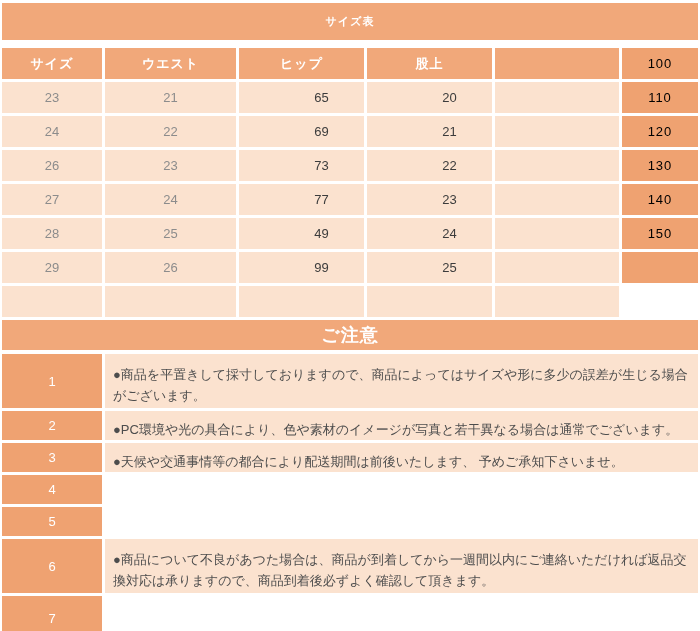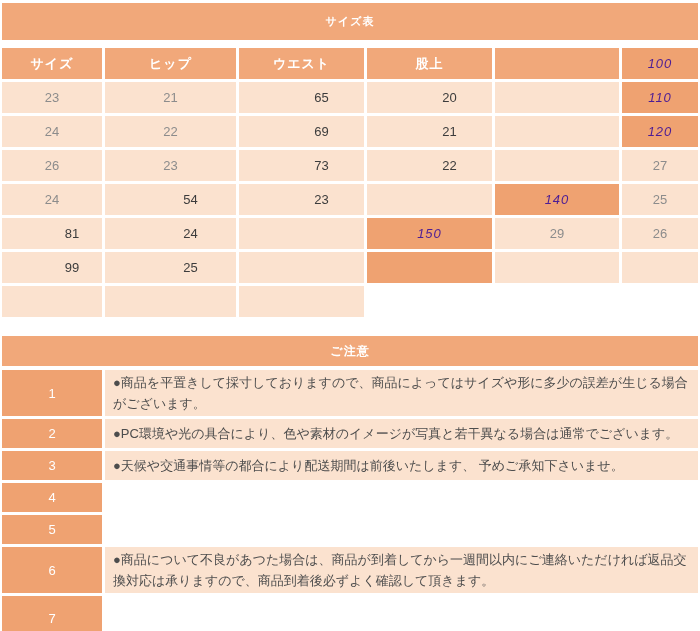--- a/index.html
+++ b/index.html
@@ -30,63 +30,63 @@
   .size-grid{
     display:grid;
     grid-template-columns:100px 131px 125px 125px 124px 1fr;
     gap:3px;
   }
   .cell{
     height:31px;display:flex;align-items:center;justify-content:center;
     font-size:13px;
   }
   .cell.head{background:var(--orange);color:#fff;font-weight:bold;letter-spacing:1px;}
-  .cell.label{background:var(--orange-label);color:#4c1d95;letter-spacing:1px;font-style:italic;}
+  .cell.label{background:var(--orange-label);color:#000000;letter-spacing:1px;}
   .cell.data{background:var(--peach);}
   .cell.data.gray{color:var(--gray-num);}
   .cell.data.dark{color:var(--dark-num);padding-left:40px;}
-  .size-grid{margin-bottom:19px;}
+  .size-grid{margin-bottom:3px;}
 
   .notice-banner{
     height:30px;background:var(--orange);color:#fff;
     display:flex;align-items:center;justify-content:center;
-    font-size:12px;font-weight:bold;letter-spacing:1px;
+    font-size:18px;font-weight:bold;letter-spacing:1px;
     margin-top:2px;margin-bottom:4px;
   }
 
   .note-row{
     display:grid;grid-template-columns:100px 1fr;gap:3px;margin-bottom:3px;
   }
   .note-num{
     background:var(--orange-label);color:#fff;font-size:13px;
     display:flex;align-items:center;justify-content:center;
   }
   .note-text{
     background:var(--peach);color:var(--note-text);
     font-size:13px;line-height:21px;
-    padding:2px 4px 2px 8px;
+    padding:10px 4px 2px 8px;
     display:flex;align-items:center;
   }
   .note-row.tall .note-num,.note-row.tall .note-text{min-height:45px;}
   .note-row.short .note-num,.note-row.short .note-text{height:29px;}
 
   .bottom-strip{height:4px;background:var(--orange);margin-top:0;}
 </style>
 </head>
 <body>
 
 <div class="page">
 
   <div class="banner">サイズ表</div>
 
   <div class="size-grid">
 
     <div class="cell head">サイズ</div>
+    <div class="cell head">ウエスト</div>
     <div class="cell head">ヒップ</div>
-    <div class="cell head">ウエスト</div>
     <div class="cell head">股上</div>
     <div class="cell head"></div>
 
     <div class="cell label">100</div>
     <div class="cell data gray">23</div>
     <div class="cell data gray">21</div>
     <div class="cell data dark">65</div>
     <div class="cell data dark">20</div>
     <div class="cell data"></div>
 
@@ -97,29 +97,31 @@
     <div class="cell data dark">21</div>
     <div class="cell data"></div>
 
     <div class="cell label">120</div>
     <div class="cell data gray">26</div>
     <div class="cell data gray">23</div>
     <div class="cell data dark">73</div>
     <div class="cell data dark">22</div>
     <div class="cell data"></div>
 
+    <div class="cell label">130</div>
     <div class="cell data gray">27</div>
     <div class="cell data gray">24</div>
-    <div class="cell data dark">54</div>
+    <div class="cell data dark">77</div>
     <div class="cell data dark">23</div>
     <div class="cell data"></div>
 
     <div class="cell label">140</div>
+    <div class="cell data gray">28</div>
     <div class="cell data gray">25</div>
-    <div class="cell data dark">81</div>
+    <div class="cell data dark">49</div>
     <div class="cell data dark">24</div>
     <div class="cell data"></div>
 
     <div class="cell label">150</div>
     <div class="cell data gray">29</div>
     <div class="cell data gray">26</div>
     <div class="cell data dark">99</div>
     <div class="cell data dark">25</div>
     <div class="cell data"></div>
 

